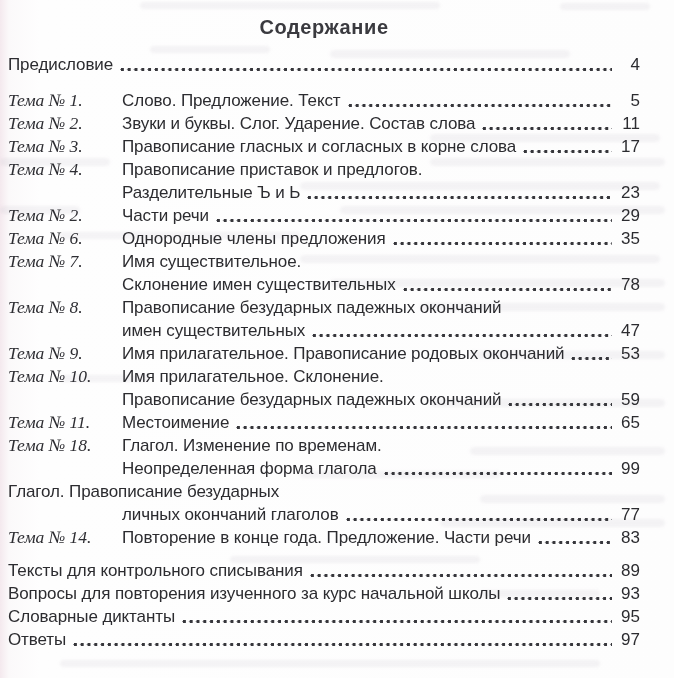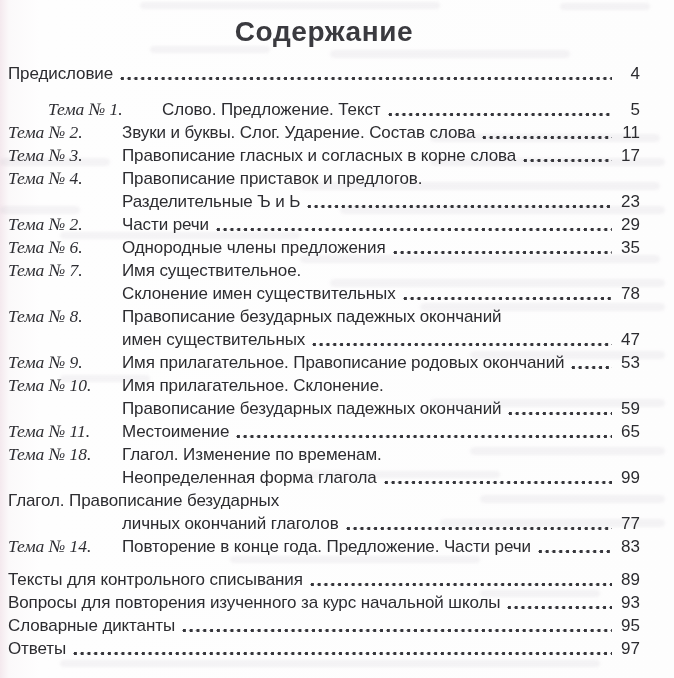--- a/index.html
+++ b/index.html
@@ -10,27 +10,27 @@
     position:relative; width:674px; height:678px; overflow:hidden;
     background:linear-gradient(90deg,#f4e9ee 0px,#fbf9fa 9px,#fefefe 40px,#fdfdfd 100%);
     color:#2d2d31;
   }
   .bleed-layer { position:absolute; inset:0; pointer-events:none; }
   .smudge { position:absolute; border-radius:4px; filter:blur(1.8px); }
 
   .content { position:relative; padding:16px 34px 0 8px; }
 
   .title {
-    font-size:28px; font-weight:bold; text-align:center;
+    font-size:20px; font-weight:bold; text-align:center;
     color:#3a3a3f; letter-spacing:0.6px; margin-bottom:14px;
   }
 
   .toc { display:block; }
   .row { display:flex; align-items:baseline; line-height:23px; font-size:17px; }
-  .row.gap-lg { margin-top:13px;margin-left:40px; }
+  .row.gap-lg { margin-top:13px; }
   .row.gap-md { margin-top:10px; }
 
   .label, .label-spacer {
     flex:0 0 114px;
     font-family:"Liberation Serif",serif; font-style:italic;
     font-size:17.5px; color:#2e2e33;
   }
   .titletext { white-space:nowrap; color:#2c2c30; letter-spacing:-0.1px; }
 
   .leader {

